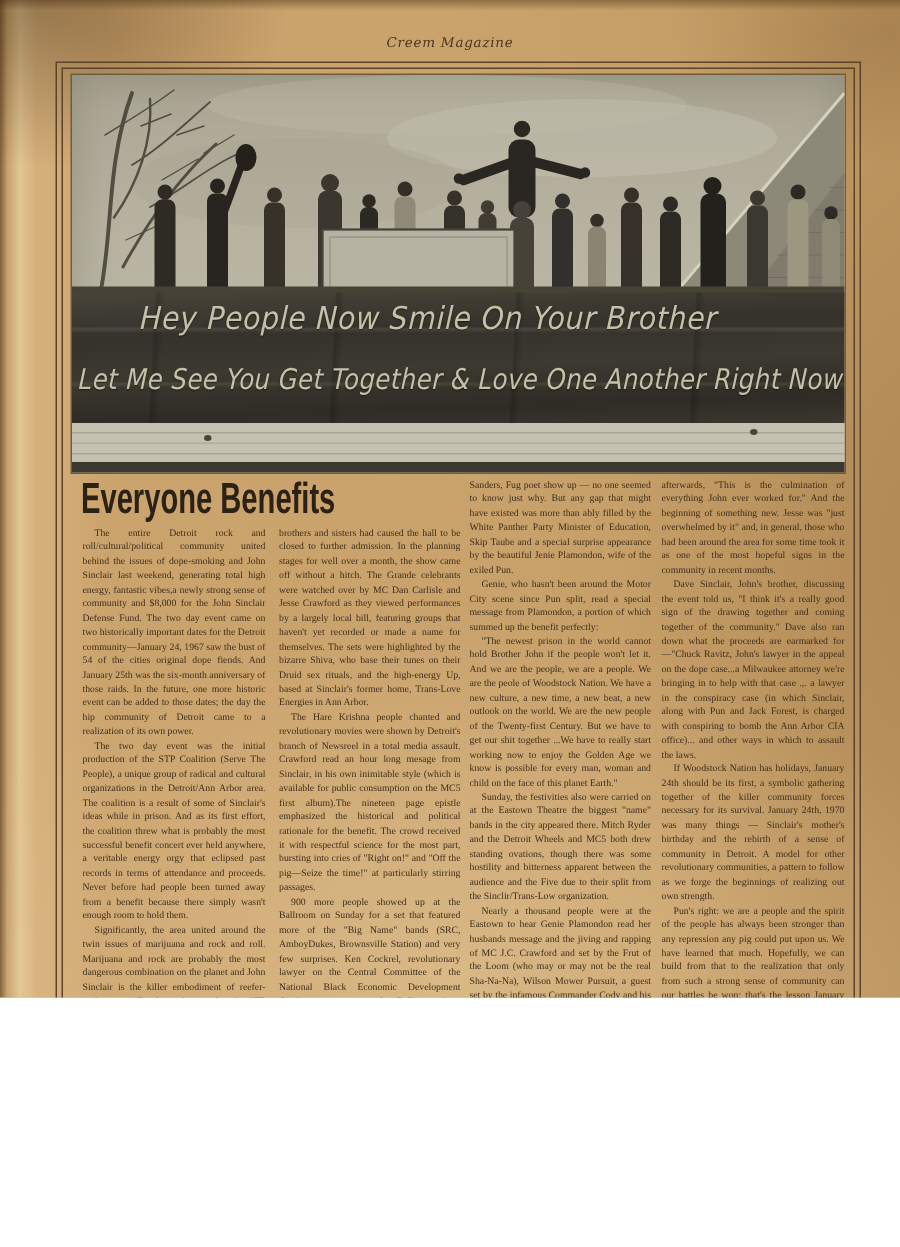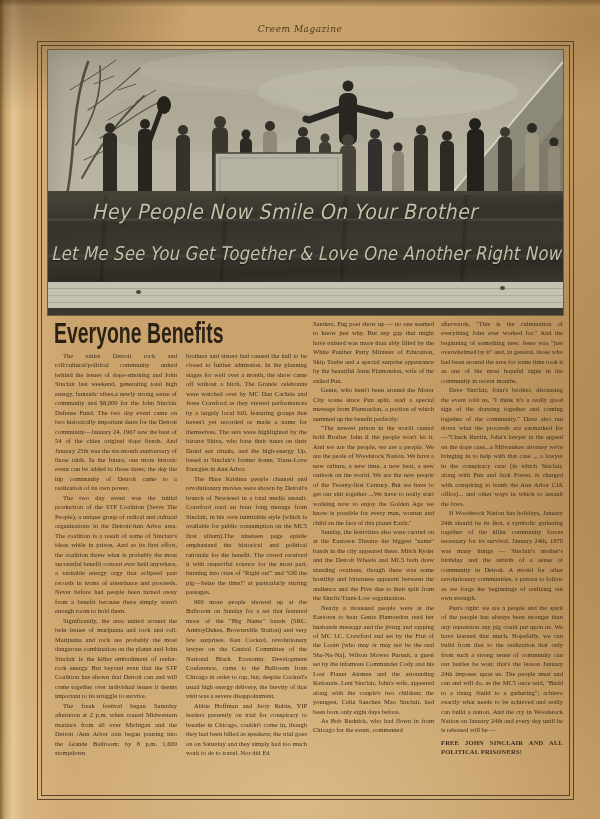--- a/index.html
+++ b/index.html
@@ -1,17 +1,17 @@
 <!DOCTYPE html>
 <html><head>
 <meta charset="utf-8">
 <style>
   html,body{margin:0;padding:0;}
   body{width:600px;height:831px;font-family:"Liberation Serif",serif;}
-  .page{position:relative;width:600px;height:819px;overflow:hidden;
+  .page{position:relative;width:600px;height:665px;overflow:hidden;
     background:
       radial-gradient(ellipse 240px 150px at 4% 1%, rgba(55,32,8,.38), transparent 70%),
       radial-gradient(ellipse 200px 120px at 99% 3%, rgba(100,70,30,.25), transparent 75%),
       radial-gradient(ellipse 500px 340px at 50% 98%, rgba(255,238,196,.30), transparent 72%),
       radial-gradient(ellipse 260px 600px at 101% 55%, rgba(110,78,36,.22), transparent 75%),
       linear-gradient(180deg, rgba(70,45,15,.45) 0px, rgba(70,45,15,0) 7px),
       linear-gradient(90deg, #7d5f38 0px, #c7a26c 5px, #e2c593 13px, #d6b07b 24px, #cba36d 70px, #c9a26c 300px, #c39a63 100%);
     background-color:#c9a26c;}
   
   .rule-outer{position:absolute;left:37px;top:41px;width:535px;height:757px;

